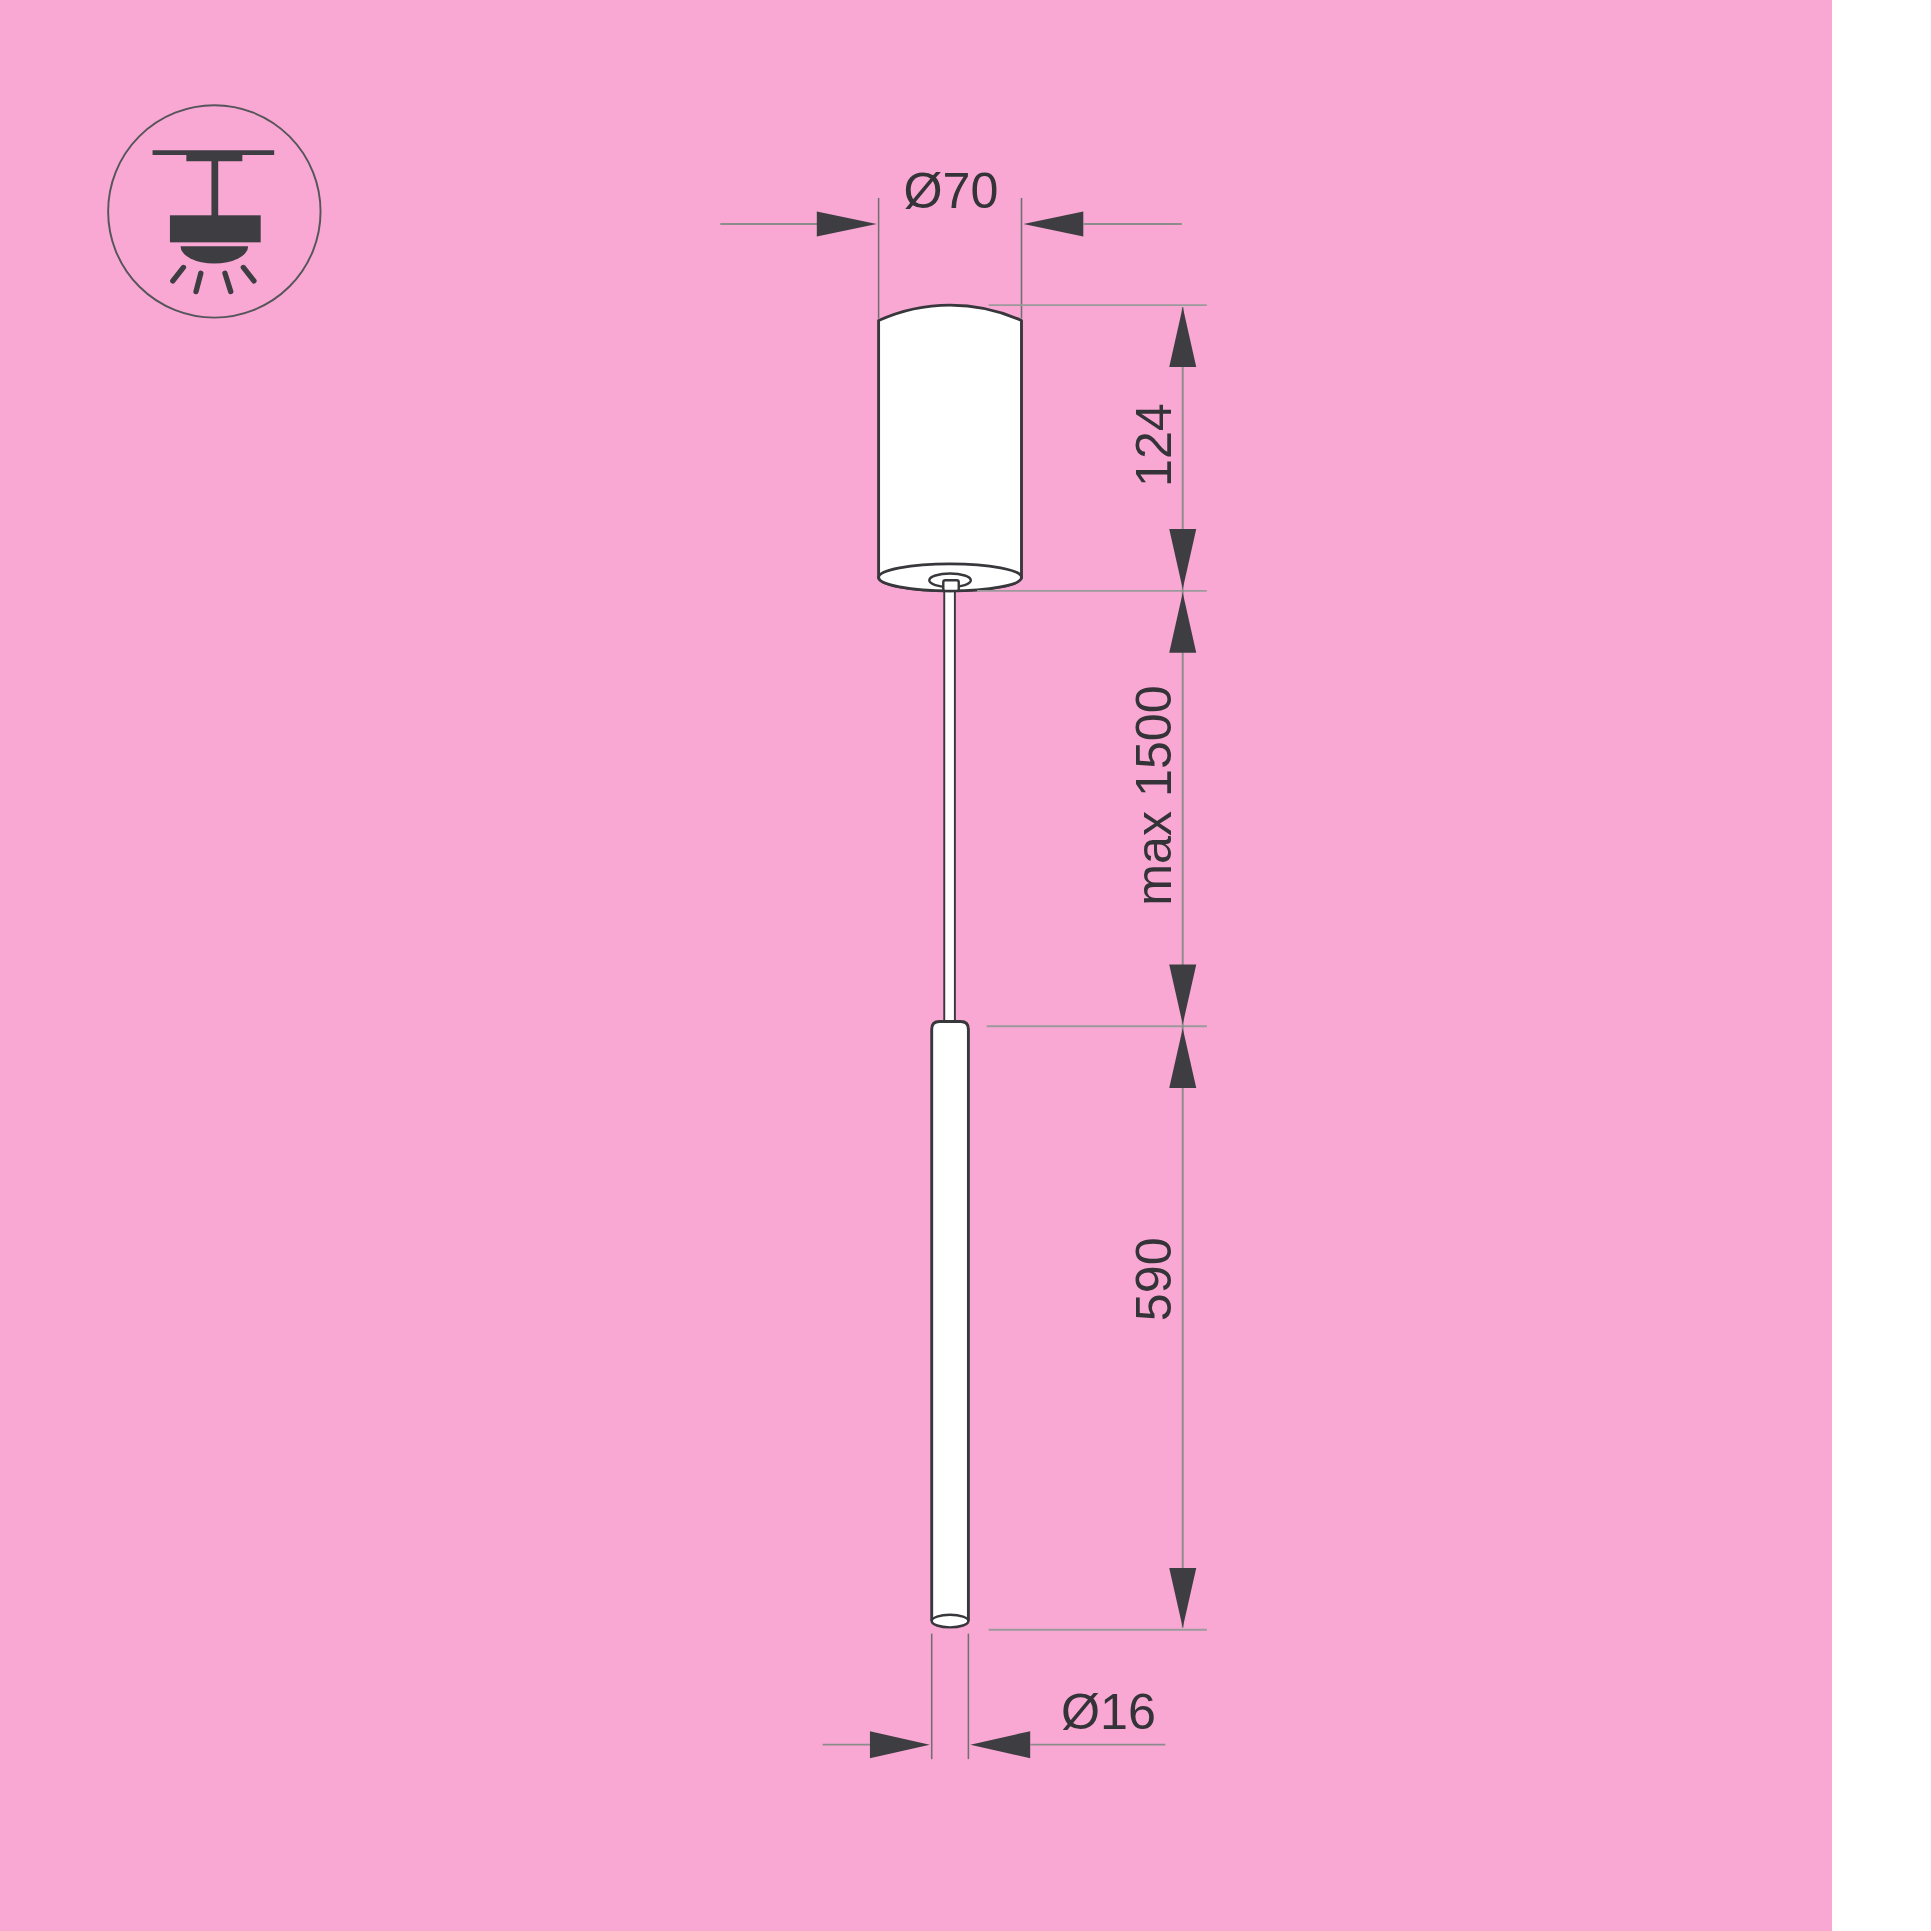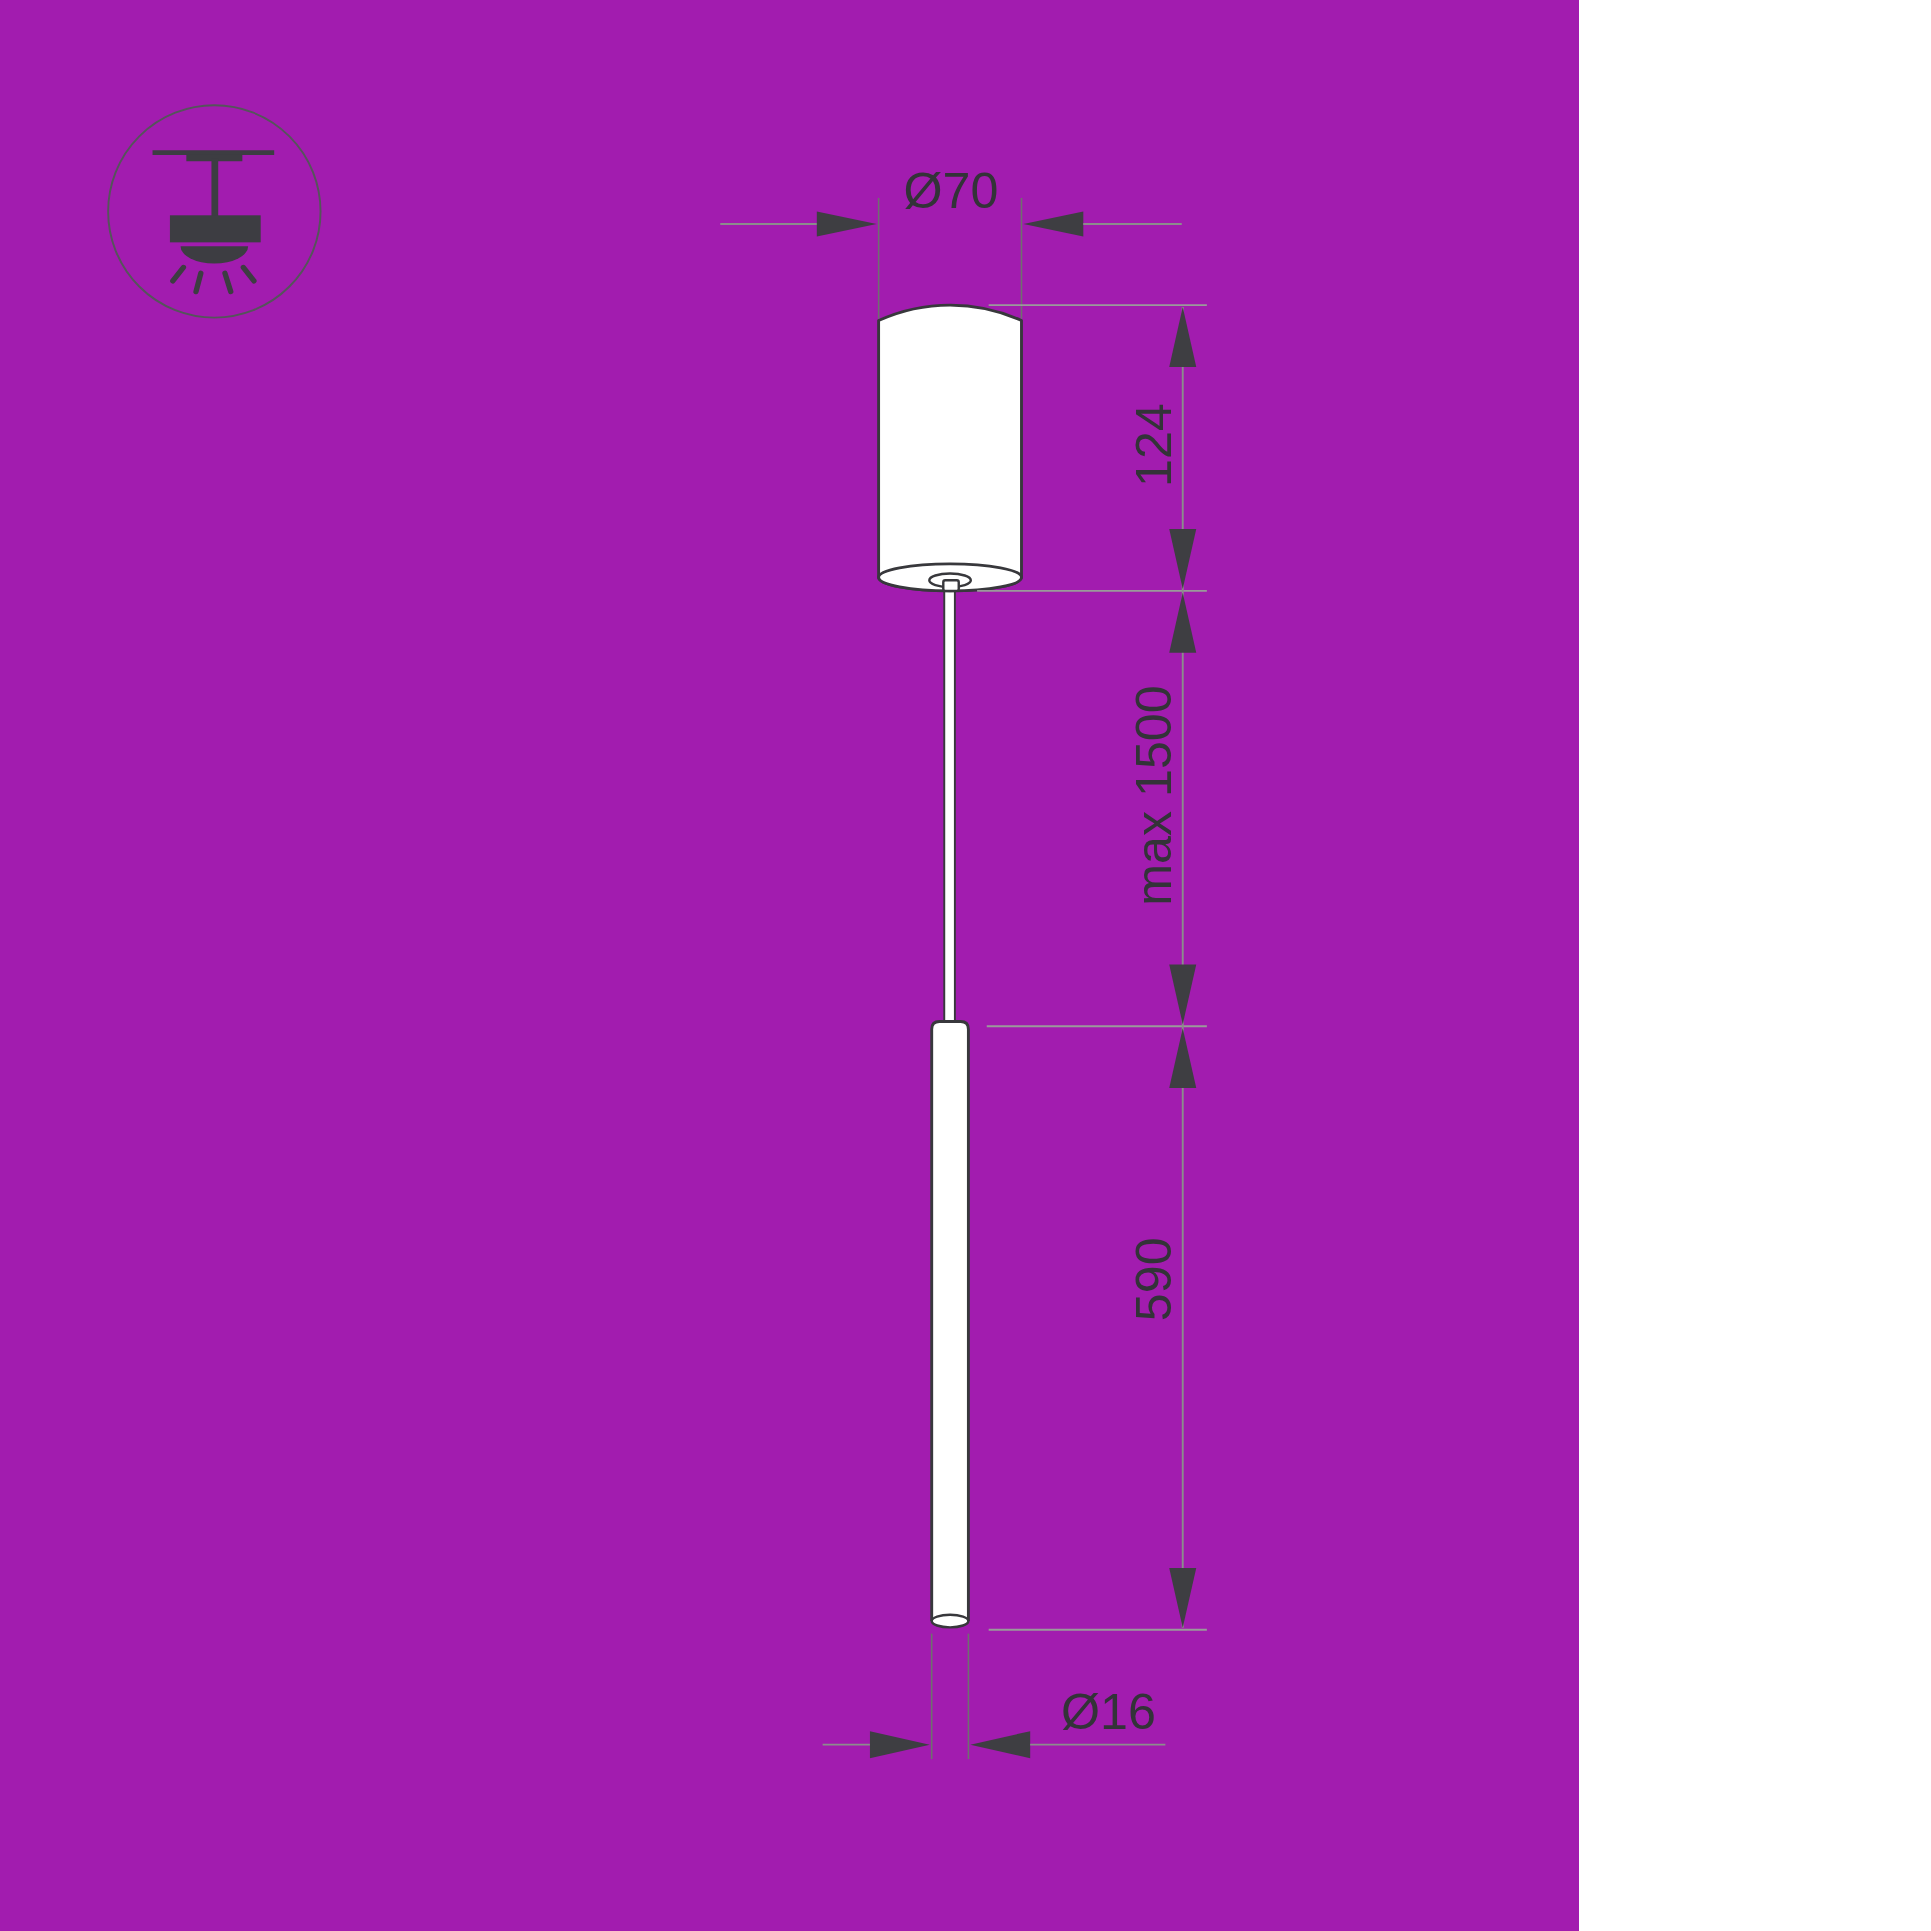--- a/index.html
+++ b/index.html
@@ -2,23 +2,23 @@
 <html><head>
 <meta charset="utf-8">
 <style>
   html, body {
     margin: 0;
     padding: 0;
     background: #ffffff;
   }
   .stage {
     position: relative;
-    width: 1579px;
+    width: 1832px;
     height: 1931px;
-    background: #a21caf;
+    background: #f9a8d4;
     font-family: "Liberation Sans", sans-serif;
   }
   svg { display: block; }
   .dim-label {
     font-family: "Liberation Sans", sans-serif;
     font-size: 52px;
     fill: #333338;
     letter-spacing: 0px;
   }
 </style>

